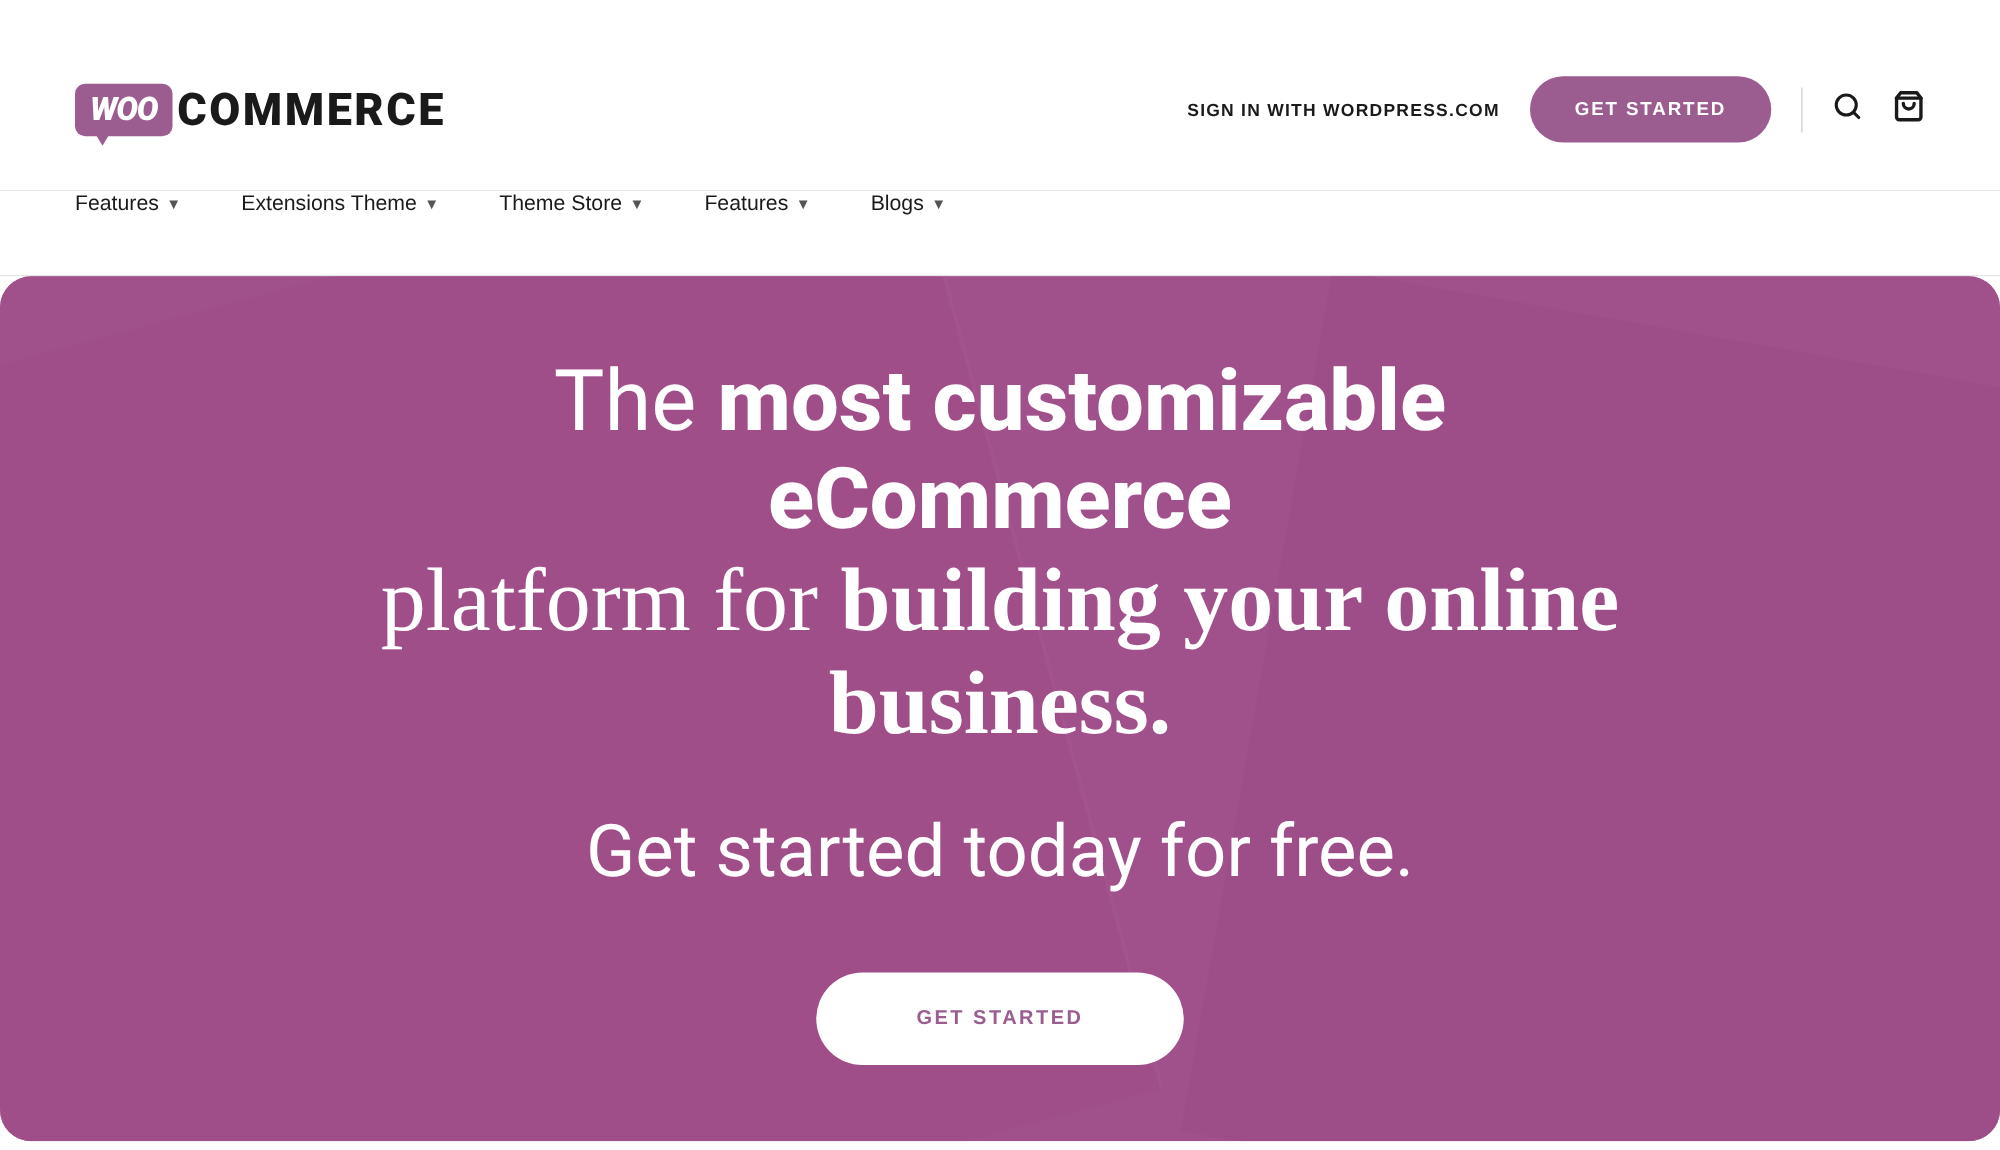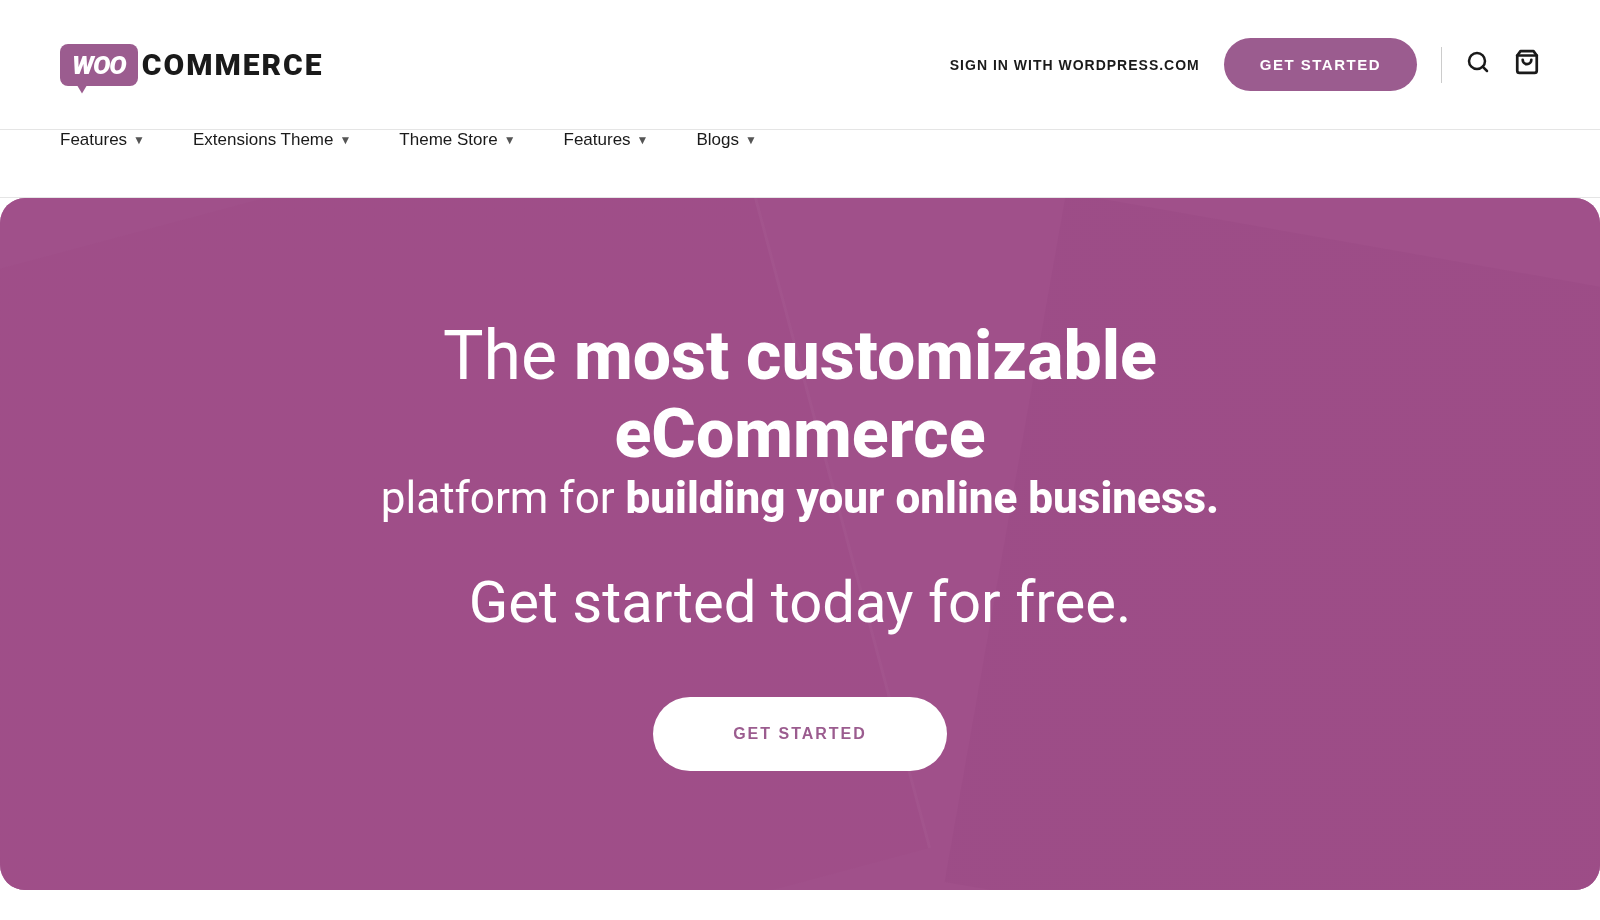--- a/index.html
+++ b/index.html
@@ -16,20 +16,21 @@
 
     
     .header {
       background: #ffffff;
       height: 130px;
       display: flex;
       align-items: center;
       justify-content: space-between;
       padding: 0 60px;
       border-bottom: 1px solid #e5e5e5;
+      margin-top: 23px;
     }
 
     .logo-container {
       display: flex;
       align-items: center;
       gap: 0;
     }
 
     .logo-woo {
       display: flex;
@@ -52,21 +53,21 @@
       position: absolute;
       bottom: -8px;
       left: 16px;
       width: 12px;
       height: 10px;
       background: #9b5c8f;
       clip-path: polygon(0 0, 100% 0, 50% 100%);
     }
 
     .logo-commerce {
-      font-size: 30px;
+      font-size: 36px;
       font-weight: 900;
       color: #1a1a1a;
       letter-spacing: 2px;
       text-transform: uppercase;
     }
 
     .header-right {
       display: flex;
       align-items: center;
       gap: 24px;
@@ -212,23 +213,24 @@
       font-weight: 400;
       line-height: 1.15;
       margin-bottom: 0;
     }
 
     .hero-line1 strong {
       font-weight: 800;
     }
 
     .hero-line2 {
-      font-size: 44px;
+      font-size: 72px;
       font-weight: 400;
       line-height: 1.15;
+      font-family: Liberation Serif, serif;
     }
 
     .hero-line2 strong {
       font-weight: 800;
     }
 
     .hero-subtitle {
       font-size: 58px;
       font-weight: 400;
       line-height: 1.2;

